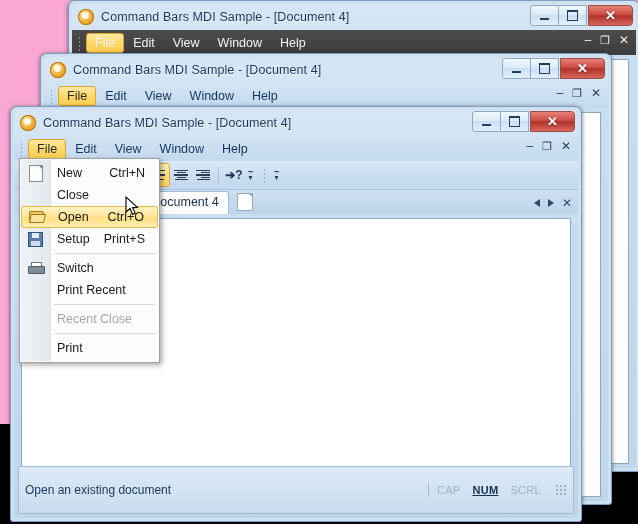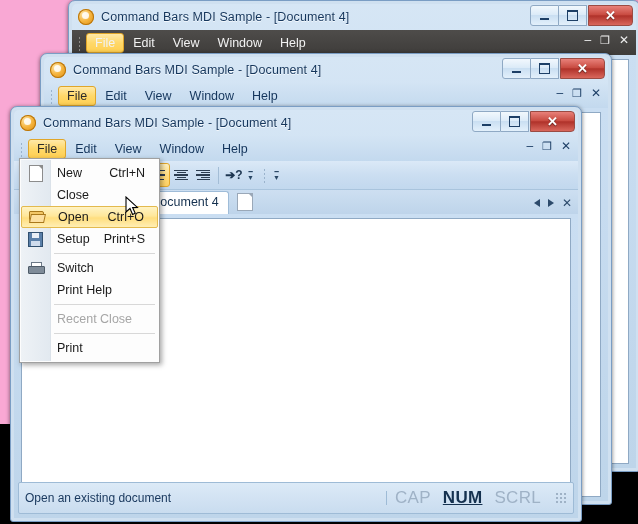--- a/index.html
+++ b/index.html
@@ -152,25 +152,25 @@
     background:#fff;border:1px solid #8fa9c4;
   }
   .clientwrap{position:absolute;left:0;right:0;background:linear-gradient(180deg,#cadef2,#bed5ea);}
 
   
   .statusbar{
     position:absolute;left:4px;right:4px;bottom:4px;height:22px;
     background:linear-gradient(180deg,#dceaf7 0%,#c9dcef 100%);
     border:1px solid #9ebbd6;border-radius:2px;
     display:flex;align-items:center;font-size:12px;color:#1c3b60;
-    padding:4px 6px;
+    padding:12px 6px;
   }
   .status-text{flex:1;white-space:nowrap;}
   .status-sep{width:1px;height:14px;background:#9ebbd6;margin:0 8px;}
-  .ind{margin-right:12px;font-size:17px;color:#9fb2c6;letter-spacing:.3px;}
+  .ind{margin-right:12px;font-size:11px;color:#9fb2c6;letter-spacing:.3px;}
   .ind.on{color:#15314f;font-weight:bold;text-decoration:underline;}
   .gripper{
     width:12px;height:12px;margin-left:2px;
     background-image:radial-gradient(circle,#9fb2c6 40%,transparent 41%);
     background-size:4px 4px;
   }
 
   
   .dropdown{
     position:absolute;z-index:60;
@@ -464,21 +464,21 @@
             <i class="paper"></i>
             <i class="body"></i>
           </i>
       </span>
       <span class="dd-label">Switch</span>
       <span class="dd-accel"></span>
     </div>
 
     <div class="dd-item">
       <span class="dd-ico"></span>
-      <span class="dd-label">Print Help</span>
+      <span class="dd-label">Print Recent</span>
       <span class="dd-accel"></span>
     </div>
 
     <div class="dd-sep"></div>
 
     <div class="dd-item disabled">
       <span class="dd-ico"></span>
       <span class="dd-label">Recent Close</span>
       <span class="dd-accel"></span>
     </div>

